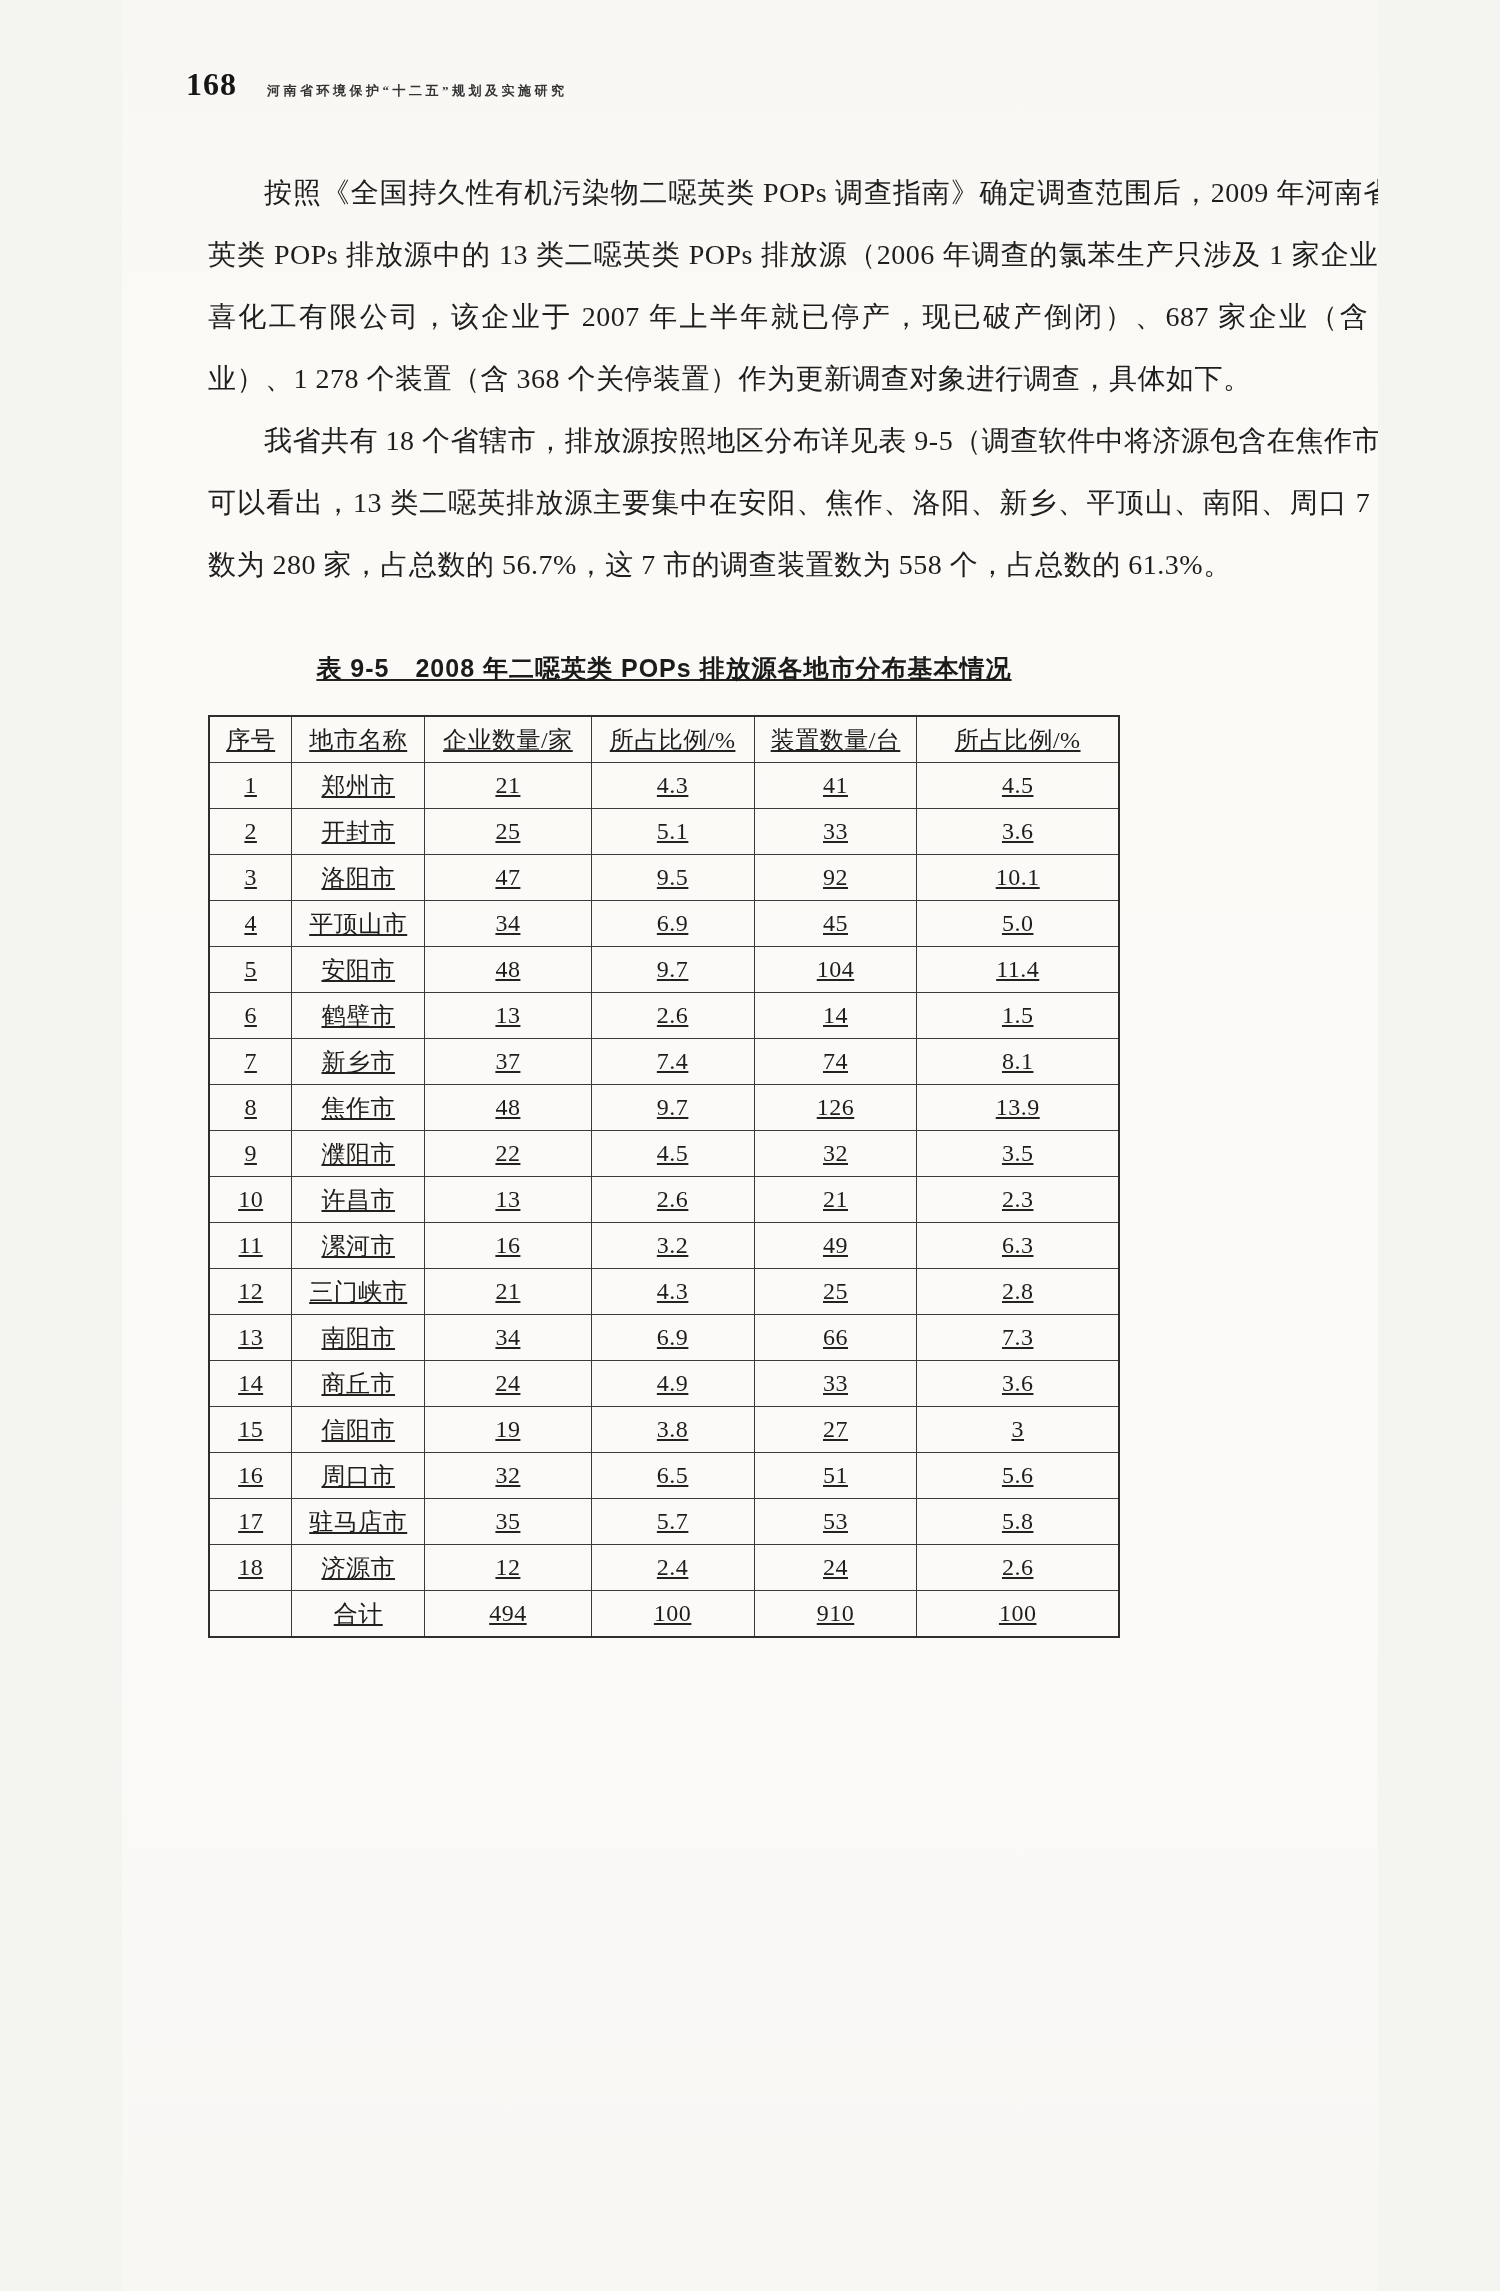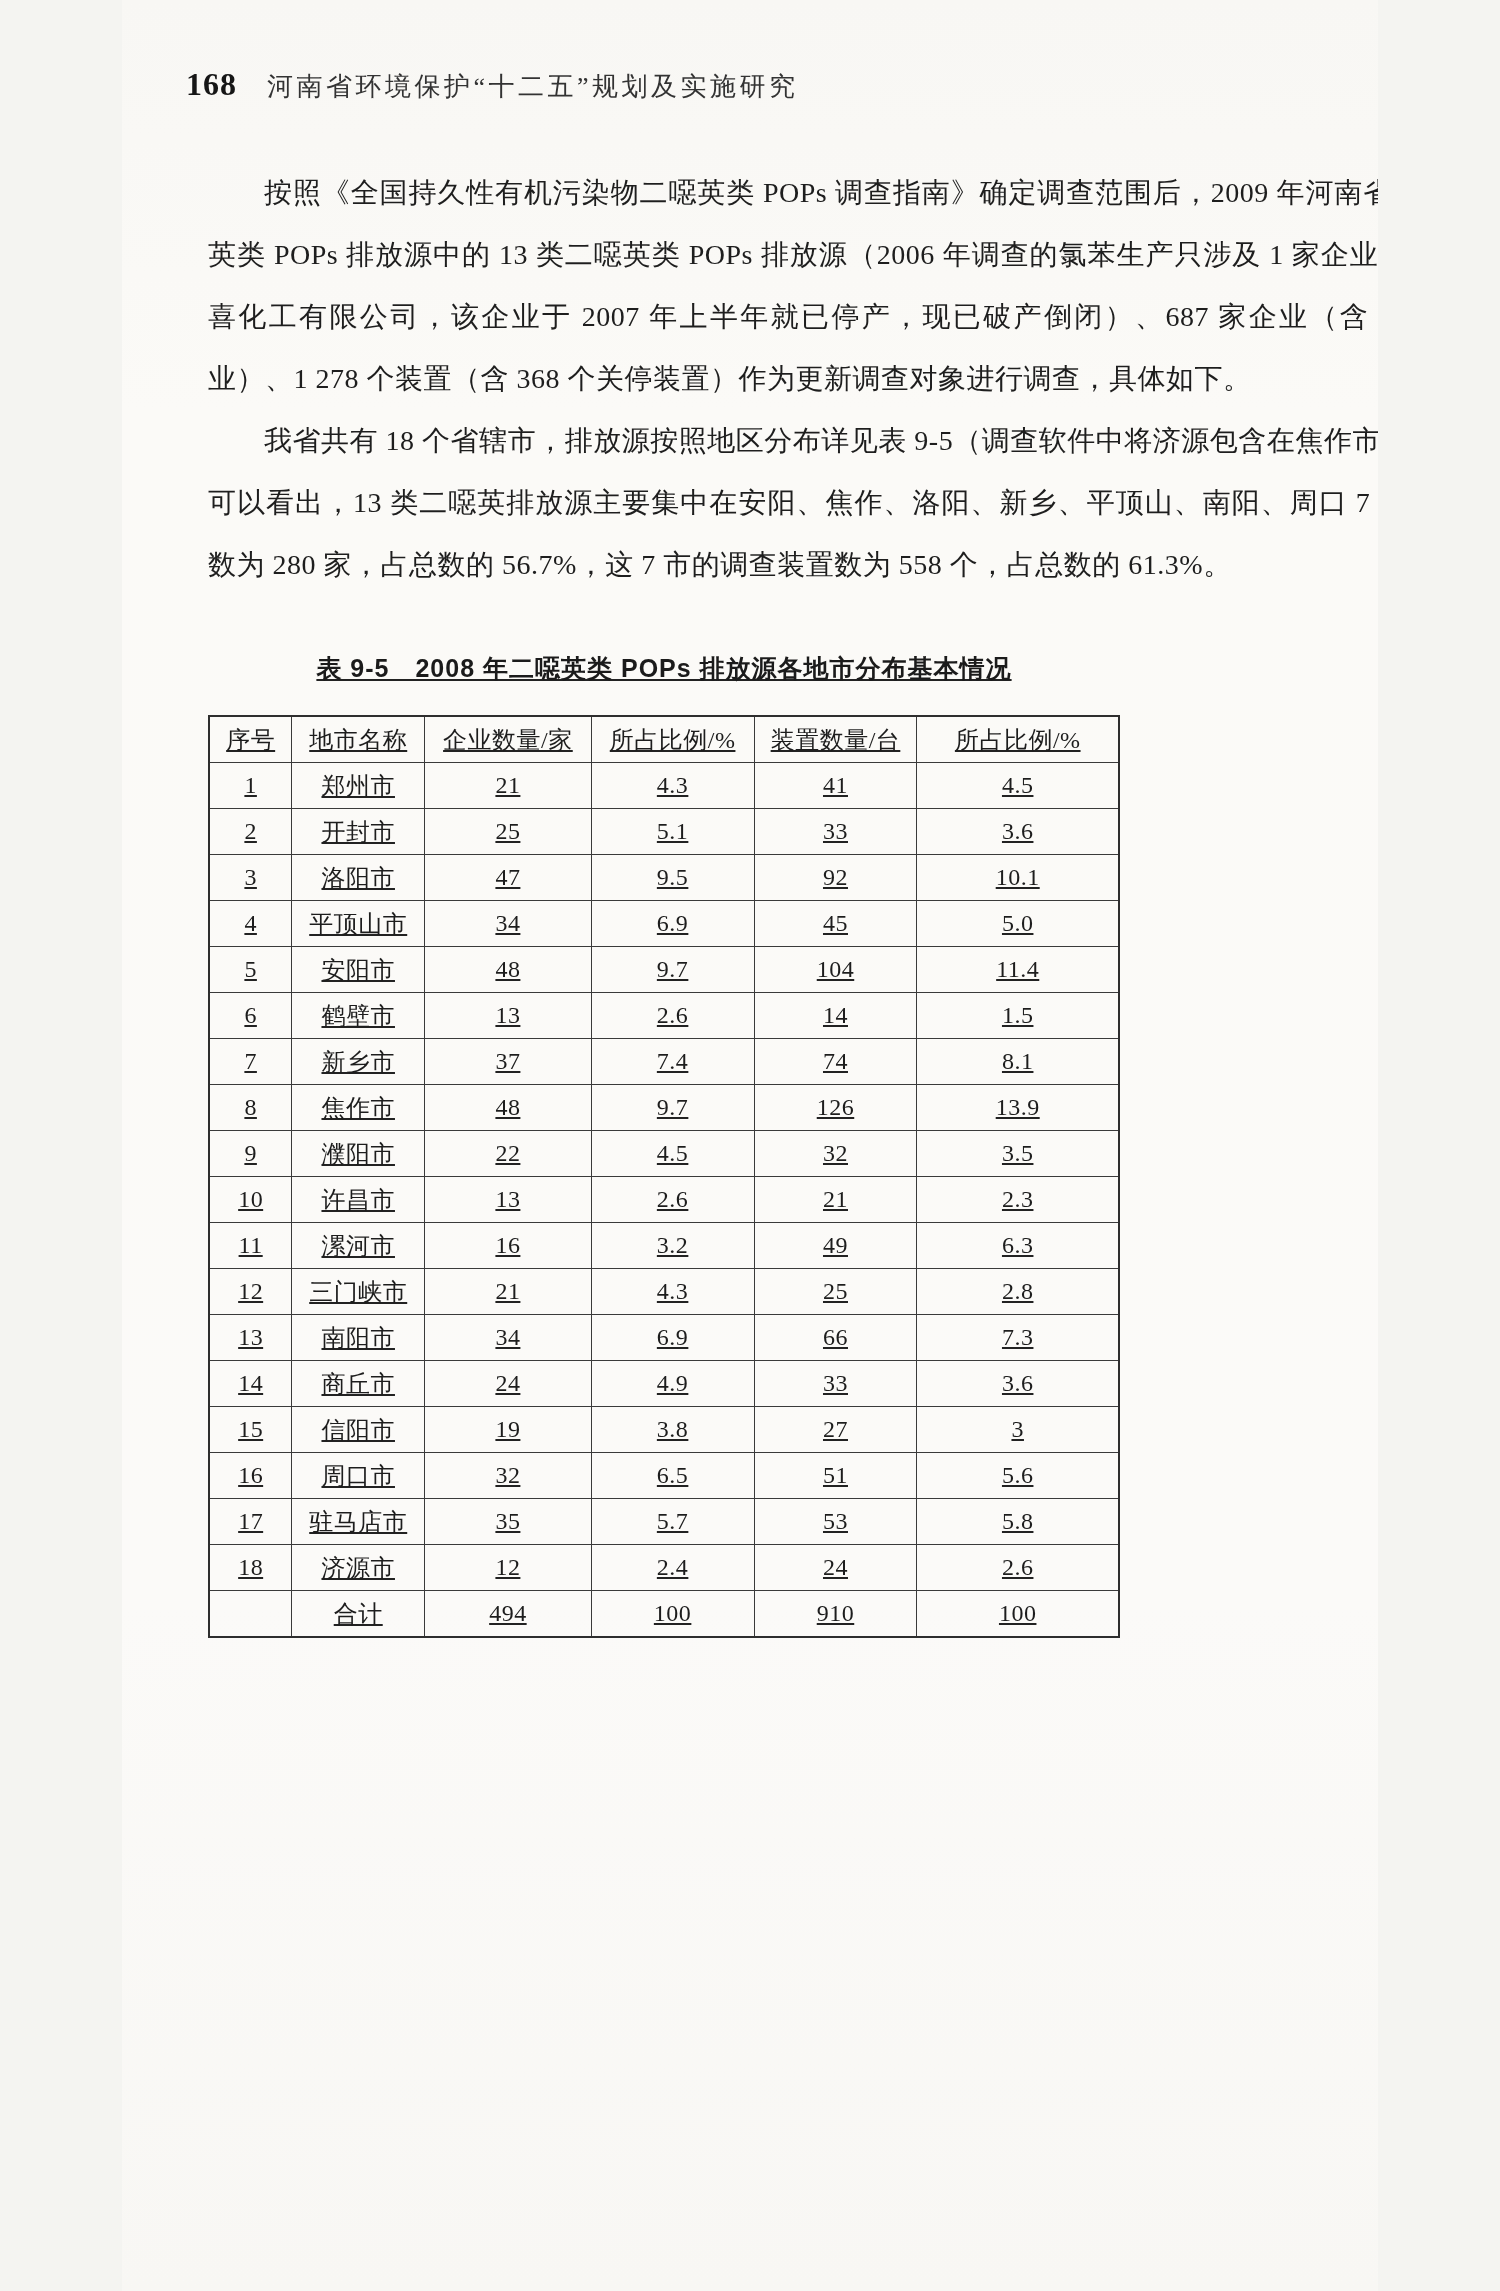--- a/index.html
+++ b/index.html
@@ -25,23 +25,24 @@
     align-items: baseline;
     gap: 30px;
   }
   .pagenum {
     font-size: 32px;
     font-weight: 700;
     color: #161616;
     letter-spacing: 1px;
   }
   .runtitle {
-    font-size: 26px;
+    font-size: 13px;
     color: #333;
     letter-spacing: 3.5px;
+    font-weight: bold;
   }
   .content {
     position: absolute;
     left: 86px;
     top: 162px;
     width: 1344px;
   }
   .para {
     margin: 0;
     font-size: 28px;

